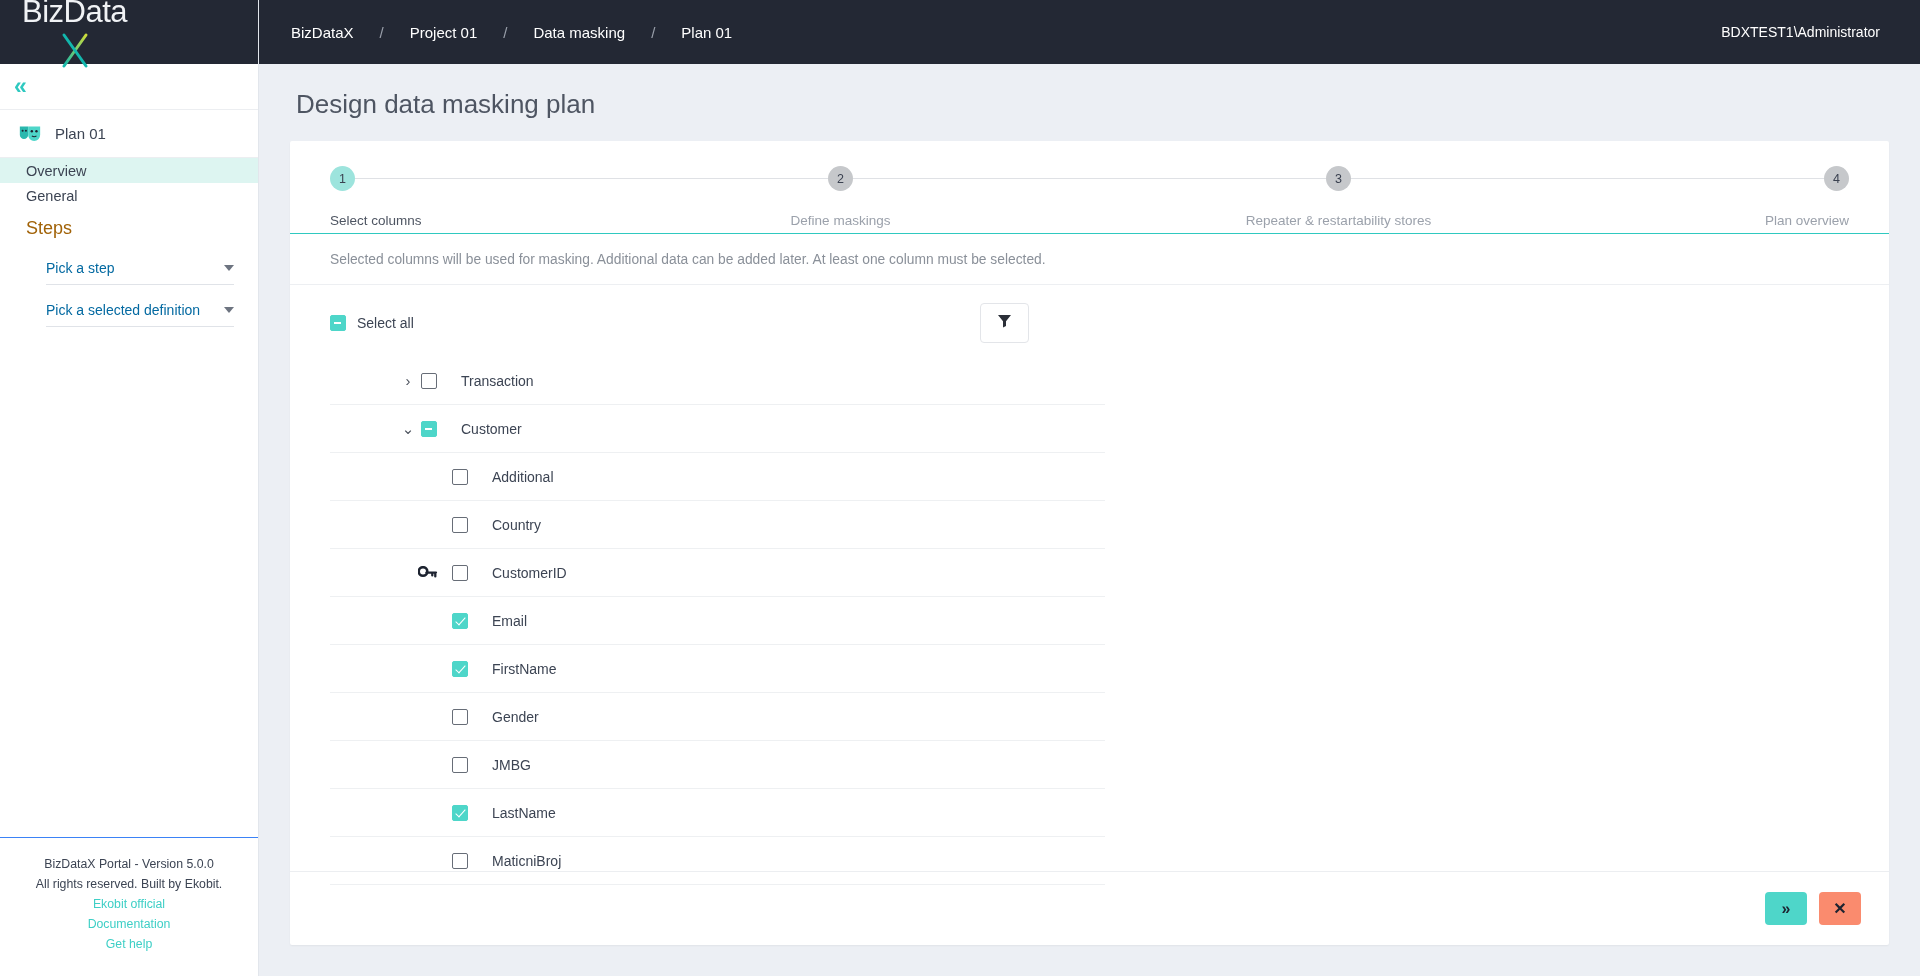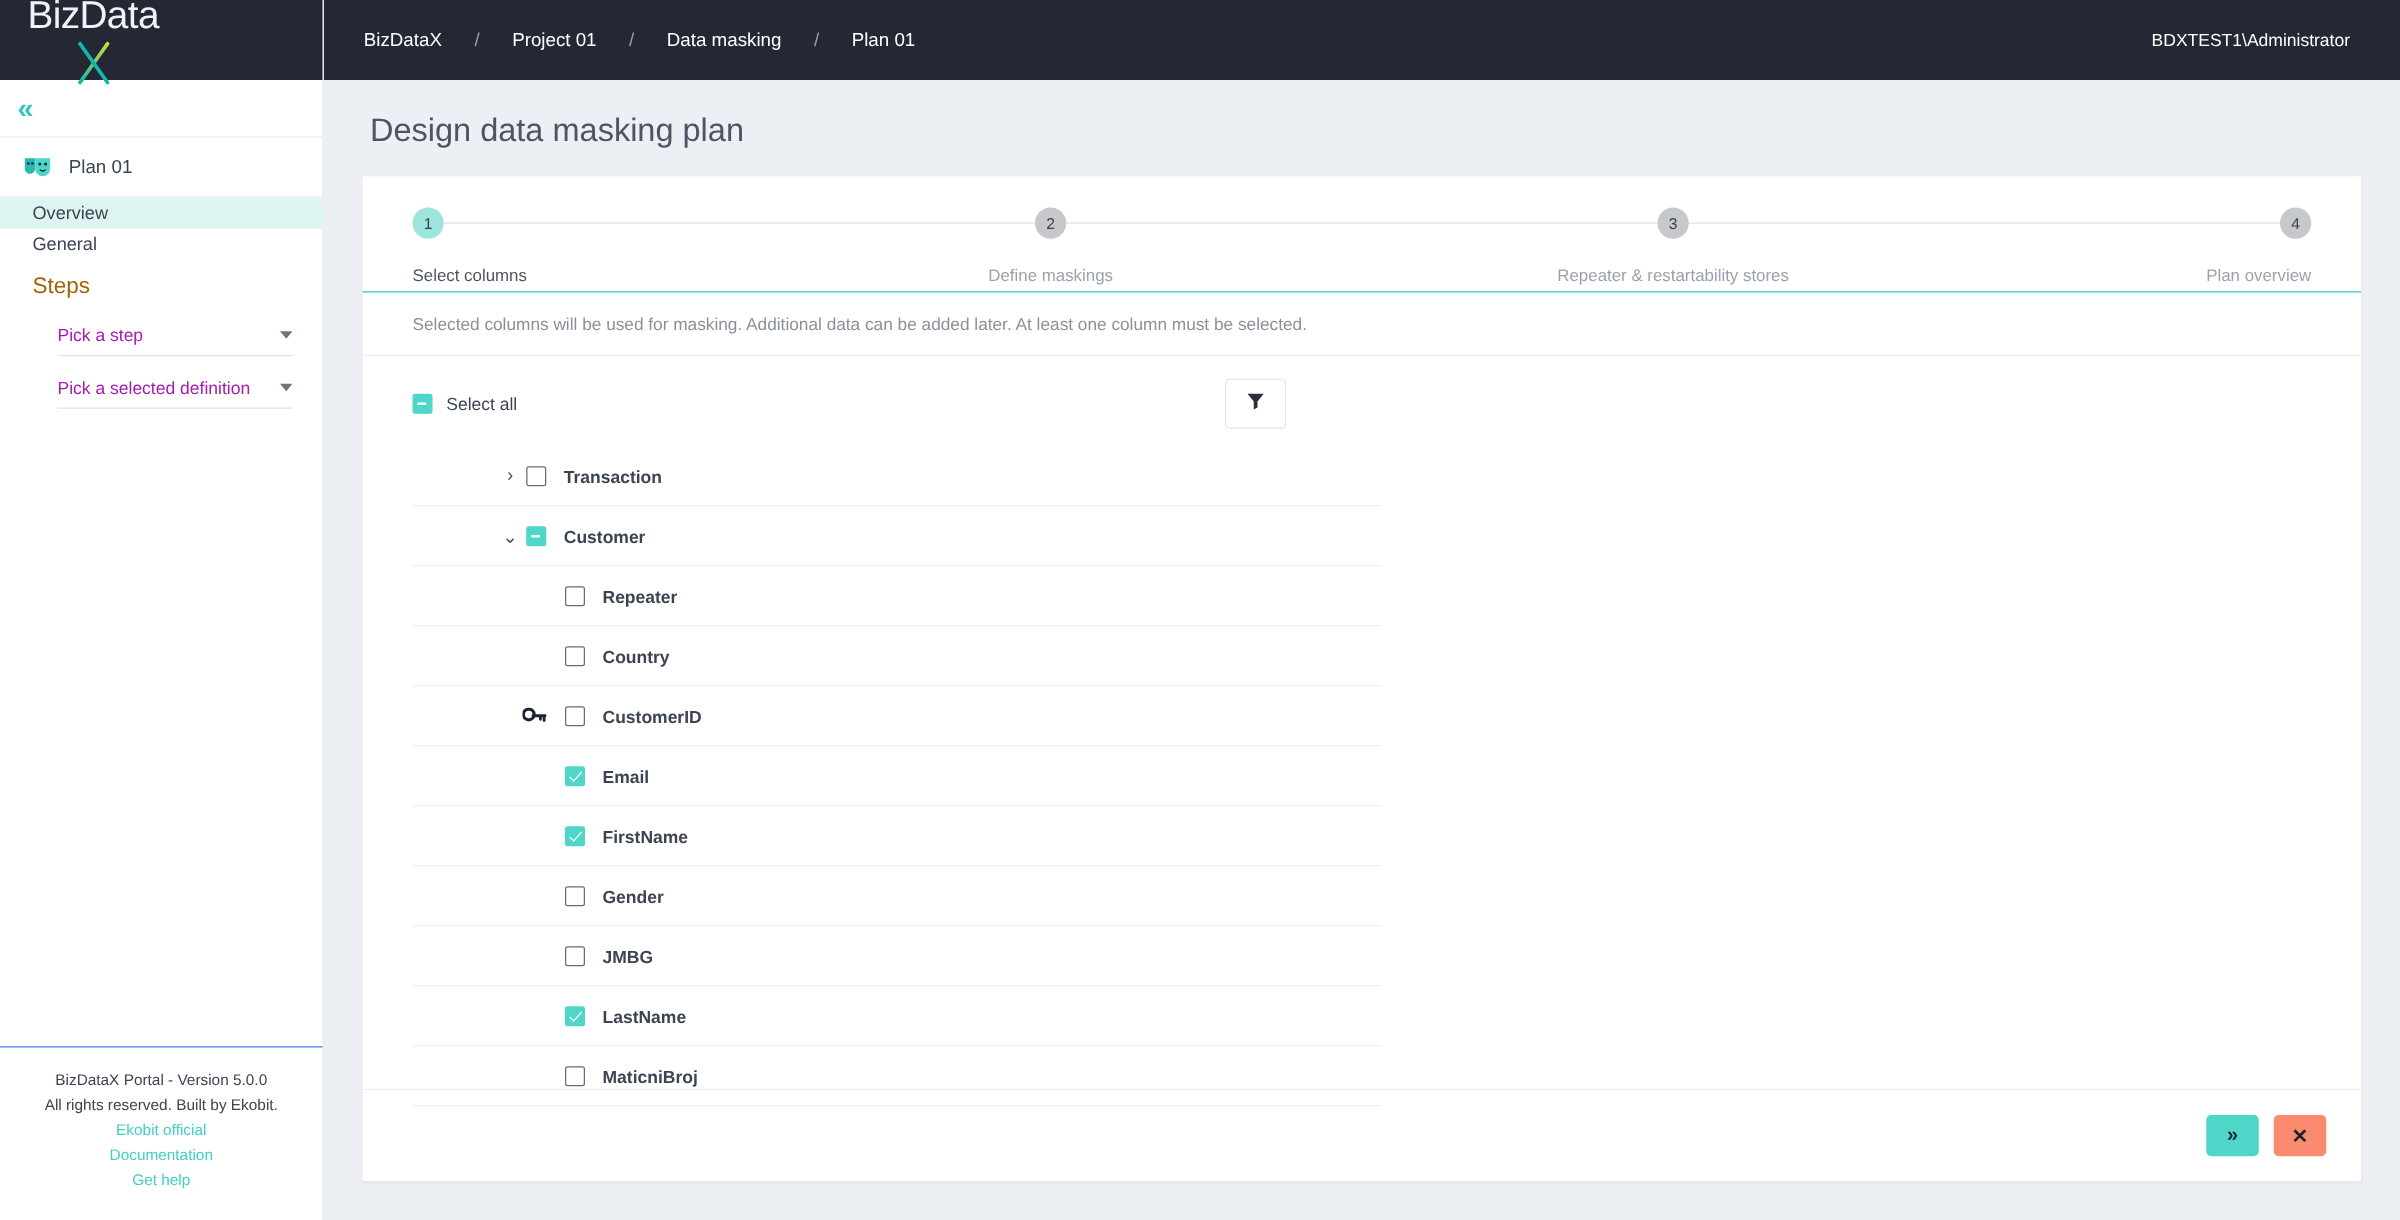--- a/index.html
+++ b/index.html
@@ -55,21 +55,21 @@
   .nav-item.active { background: #ddf5f1; }
   .nav-section {
     height: 41px; display: flex; align-items: center;
     padding-left: 26px; font-size: 18px; color: #a16207;
   }
   .picker {
     margin: 2px 24px 6px 46px; height: 34px;
     display: flex; align-items: center; justify-content: space-between;
     border-bottom: 1px solid #e0e3e8; cursor: pointer;
   }
-  .picker-label { font-size: 14px; color: #a21caf; }
+  .picker-label { font-size: 14px; color: #0369a1; }
   .caret { width: 0; height: 0;
     border-left: 5.5px solid transparent; border-right: 5.5px solid transparent;
     border-top: 6.5px solid #6d7480; }
 
   .side-footer {
     margin-top: auto; border-top: 1px solid #3b82f6;
     padding: 16px 0 22px; text-align: center;
   }
   .side-footer .ln { font-size: 12.3px; color: #3c4453; line-height: 20px; }
   .side-footer a { font-size: 12.3px; color: #3ecfc6; display: block;
@@ -159,21 +159,21 @@
   .tree-list { margin-top: 14px; width: 775px; position: relative;
     flex: 1; min-height: 0; }
   .row {
     height: 48px; display: flex; align-items: center;
     border-bottom: 1px solid #eef0f2; cursor: pointer;
   }
   .row .chev { width: 26px; text-align: center; color: #4b515c;
     font-size: 15px; flex: 0 0 26px; }
   .row.table-row { padding-left: 65px; }
   .row.col-row { padding-left: 122px; position: relative; }
-  .row .name { font-size: 14px; color: #3c4453; margin-left: 14px; font-weight: bold; }
+  .row .name { font-size: 14px; color: #3c4453; margin-left: 24px; }
   .key-icon { position: absolute; left: 88px; top: 50%;
     transform: translateY(-50%); width: 20px; height: 14px; }
 
   .scroll-area { position: relative; overflow: hidden; }
 
   .card-footer {
     margin-top: auto; border-top: 1px solid #eceef1;
     height: 74px; flex: 0 0 74px; display: flex; align-items: center;
     justify-content: flex-end; padding-right: 28px; gap: 12px;
   }
@@ -326,21 +326,21 @@
 
         <div class="row table-row">
           <span class="chev">⌄</span>
           <span class="cb indet"></span>
           <span class="name">Customer</span>
         </div>
 
         <div class="scroll-area" style="height:452px;">
           <div class="row col-row">
             <span class="cb"></span>
-            <span class="name">Repeater</span>
+            <span class="name">Additional</span>
           </div>
           <div class="row col-row">
             <span class="cb"></span>
             <span class="name">Country</span>
           </div>
           <div class="row col-row">
             <span class="key-icon">
               <svg width="20" height="14" viewBox="0 0 20 14" aria-hidden="true">
                 <circle cx="5" cy="5.5" r="4.3" fill="none" stroke="#1d2330" stroke-width="2.6"></circle>
                 <path d="M8.4 6.6 L18 6.6 M17.3 6.6 L17.3 10.4 M14.3 6.6 L14.3 9.4" stroke="#1d2330" stroke-width="2.3" fill="none" stroke-linecap="round"></path>

